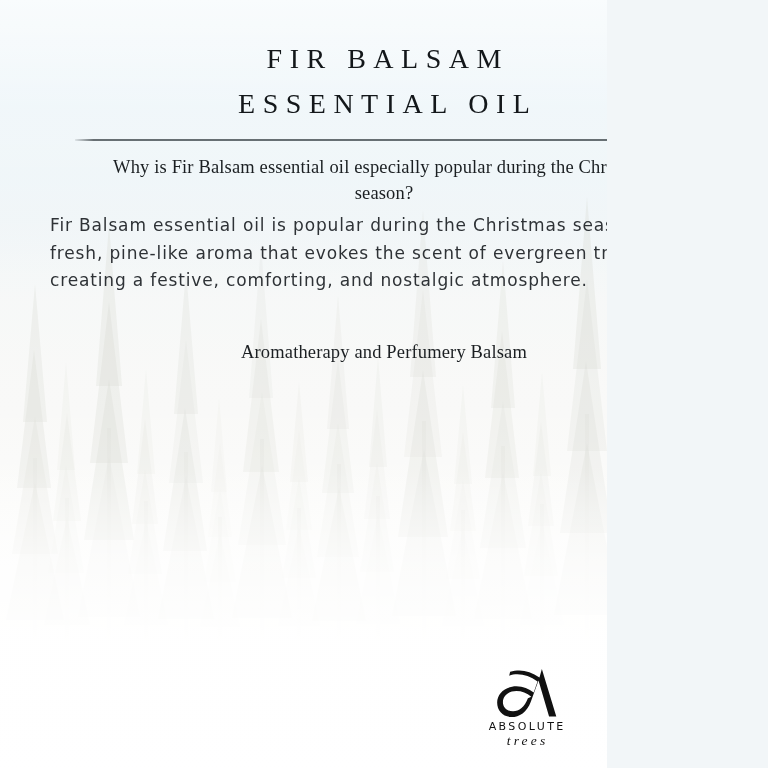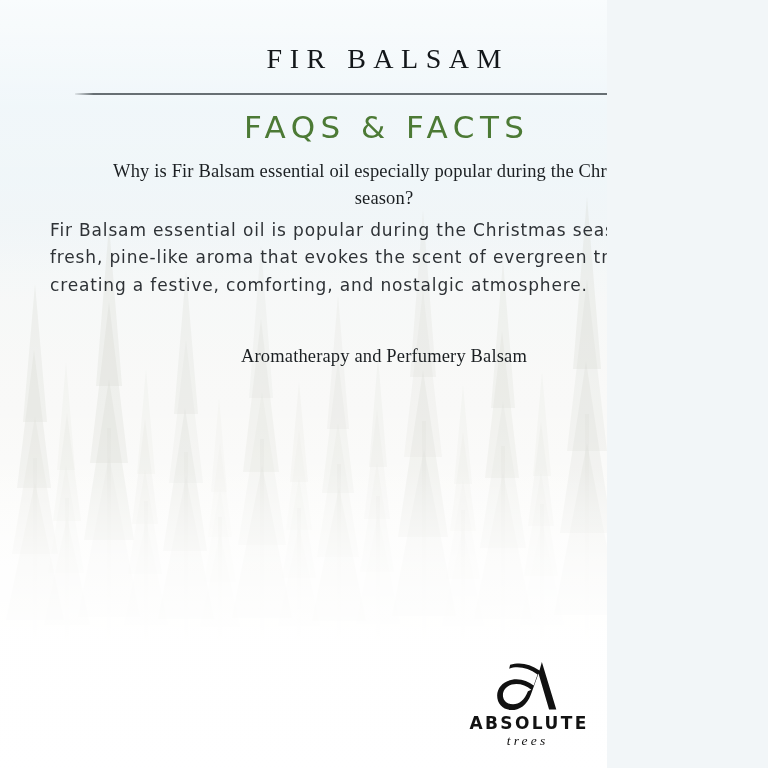--- a/index.html
+++ b/index.html
@@ -187,22 +187,22 @@
 
   .logo-mark {
     width: 64px;
     height: 50px;
     margin: 0 auto 3px auto;
     display: block;
   }
 
   .logo-name {
     font-family: "DejaVu Sans", sans-serif;
-    font-size: 17px;
-    font-weight: 700;
+    font-size: 11px;
+    font-weight: 400;
     letter-spacing: 2.4px;
     text-indent: 2.4px;
     color: #121212;
     line-height: 1.1;
   }
 
   .logo-sub {
     font-family: "Liberation Serif", serif;
     font-style: italic;
     font-size: 13.5px;
@@ -318,23 +318,23 @@
       </div>
     <div class="bg-ground"></div>
     <div class="bg-veil"></div>
   </div>
 
   <div class="content">
 
     <div class="title-block">
       <div class="main-title">
         <div>FIR BALSAM</div>
+        <div>ESSENTIAL OIL</div>
       </div>
       <div class="divider"></div>
-      <div class="sub-title">FAQS &amp; FACTS</div>
     </div>
 
     <div class="faq-wrap">
 
       <div class="faq-block">
         <div class="q">Why is Fir Balsam essential oil especially popular during the Christmas season?</div>
         <div class="a">Fir Balsam essential oil is popular during the Christmas season for its fresh, pine-like aroma that evokes the scent of evergreen trees, creating a festive, comforting, and nostalgic atmosphere.</div>
       </div>
 
       <div class="gap-1"></div>

